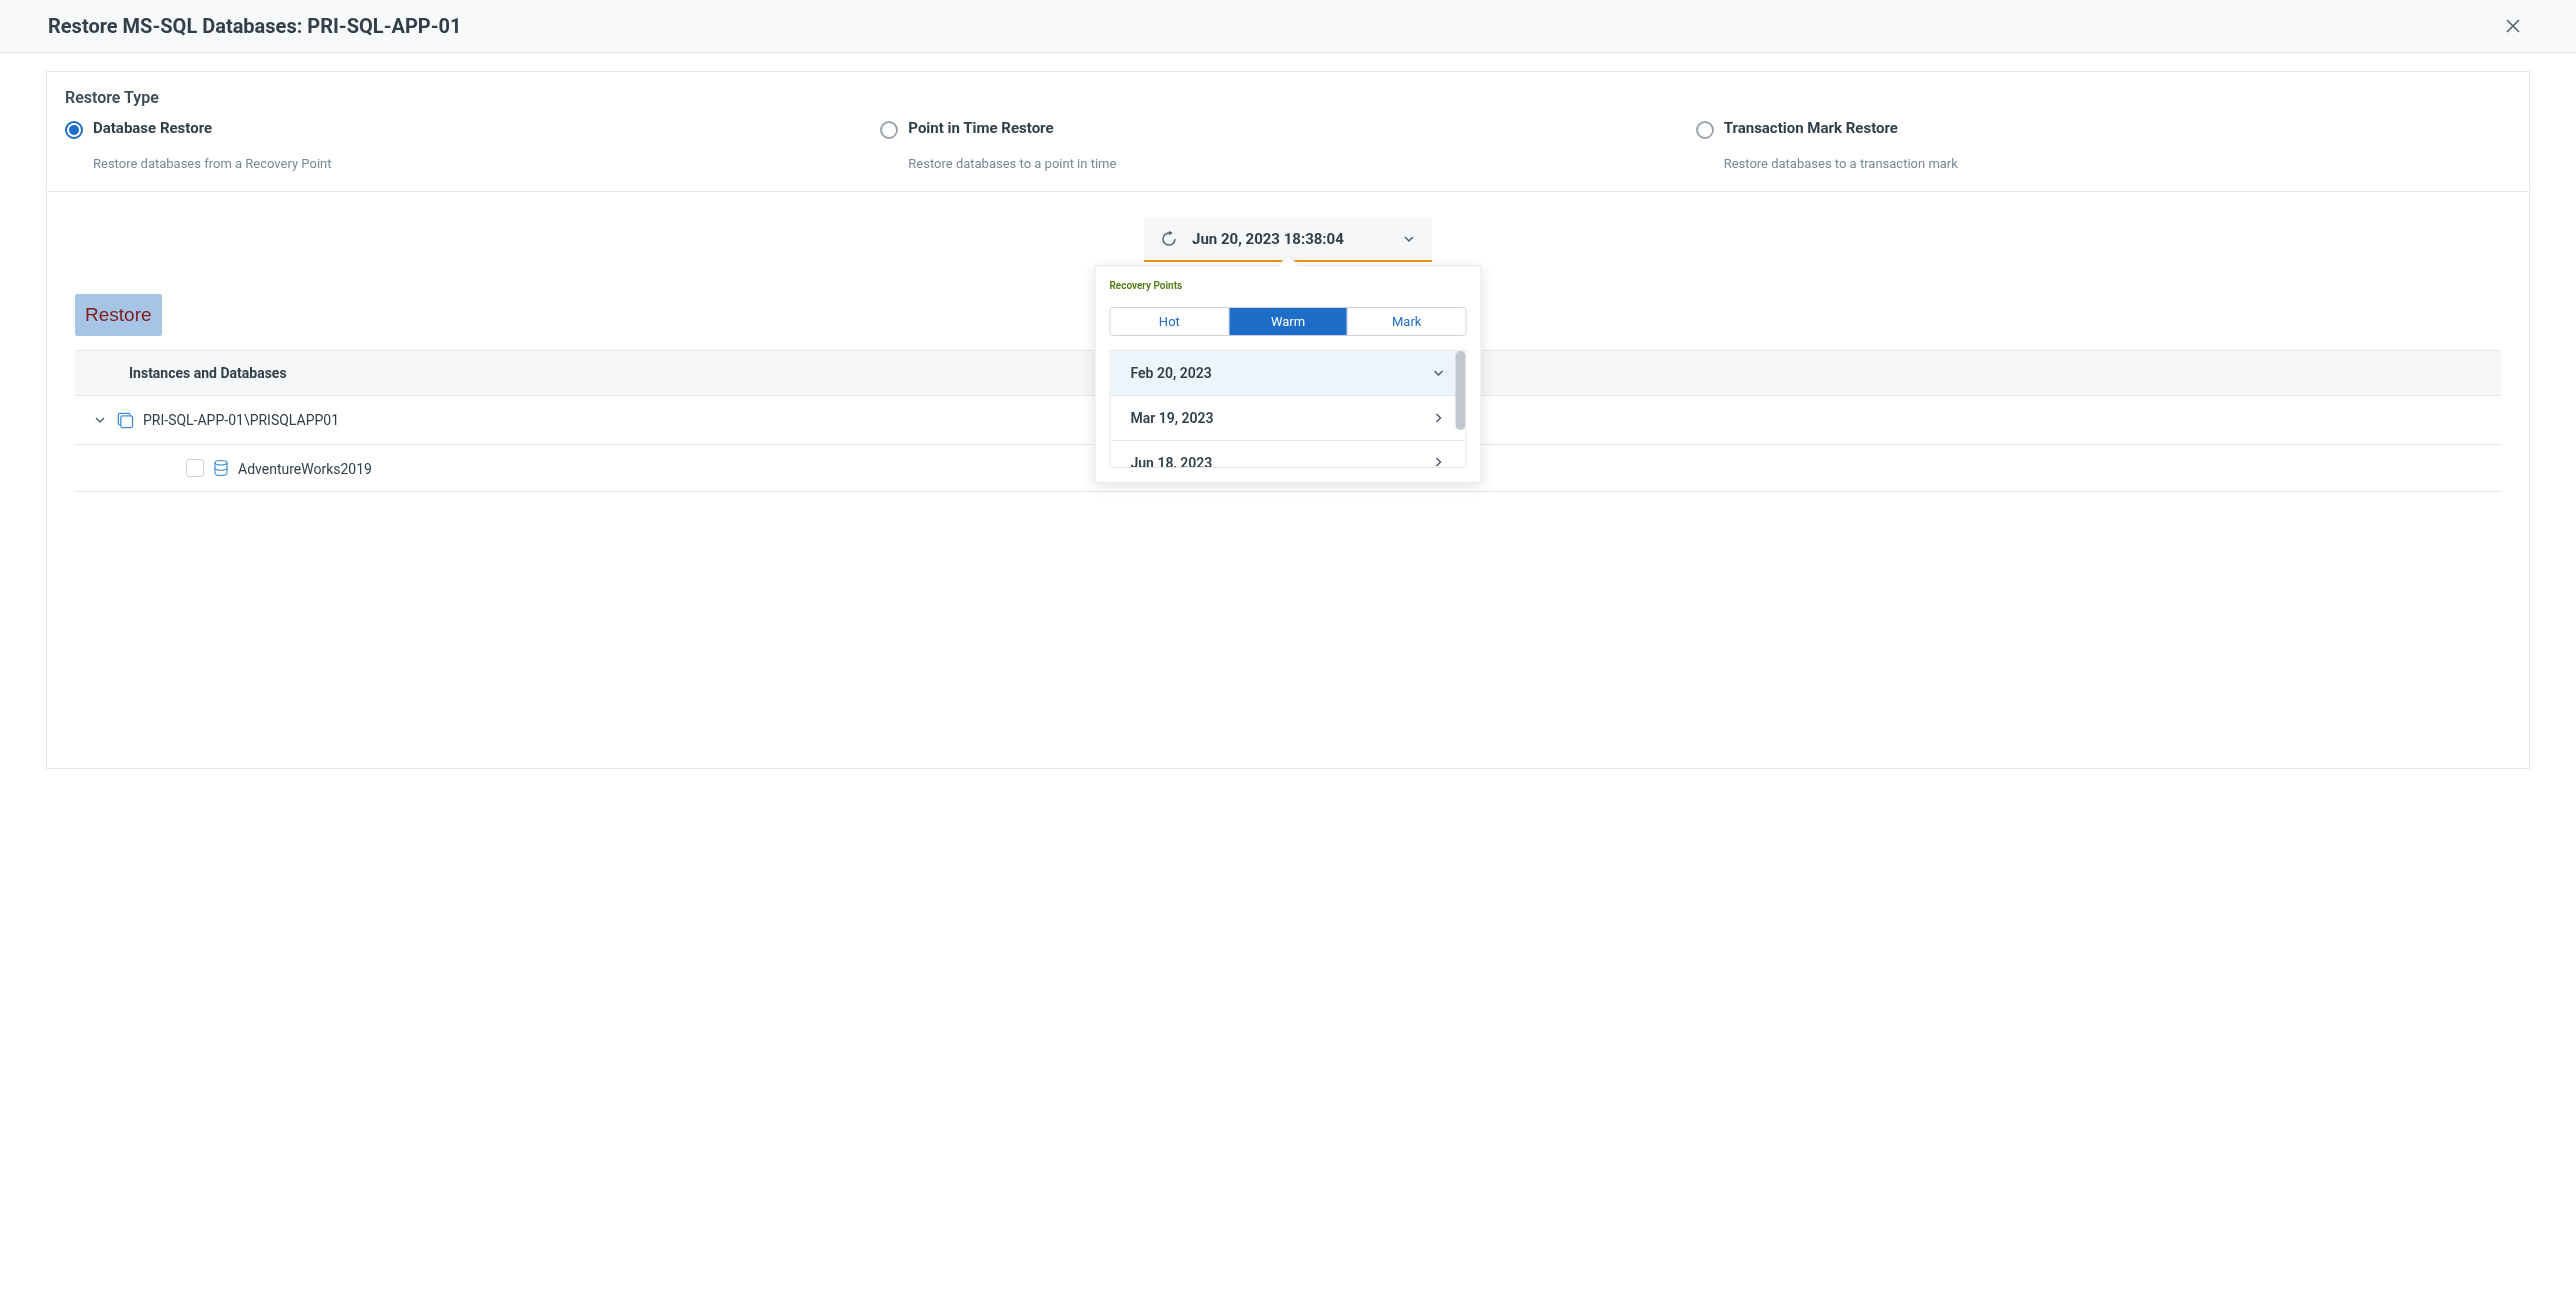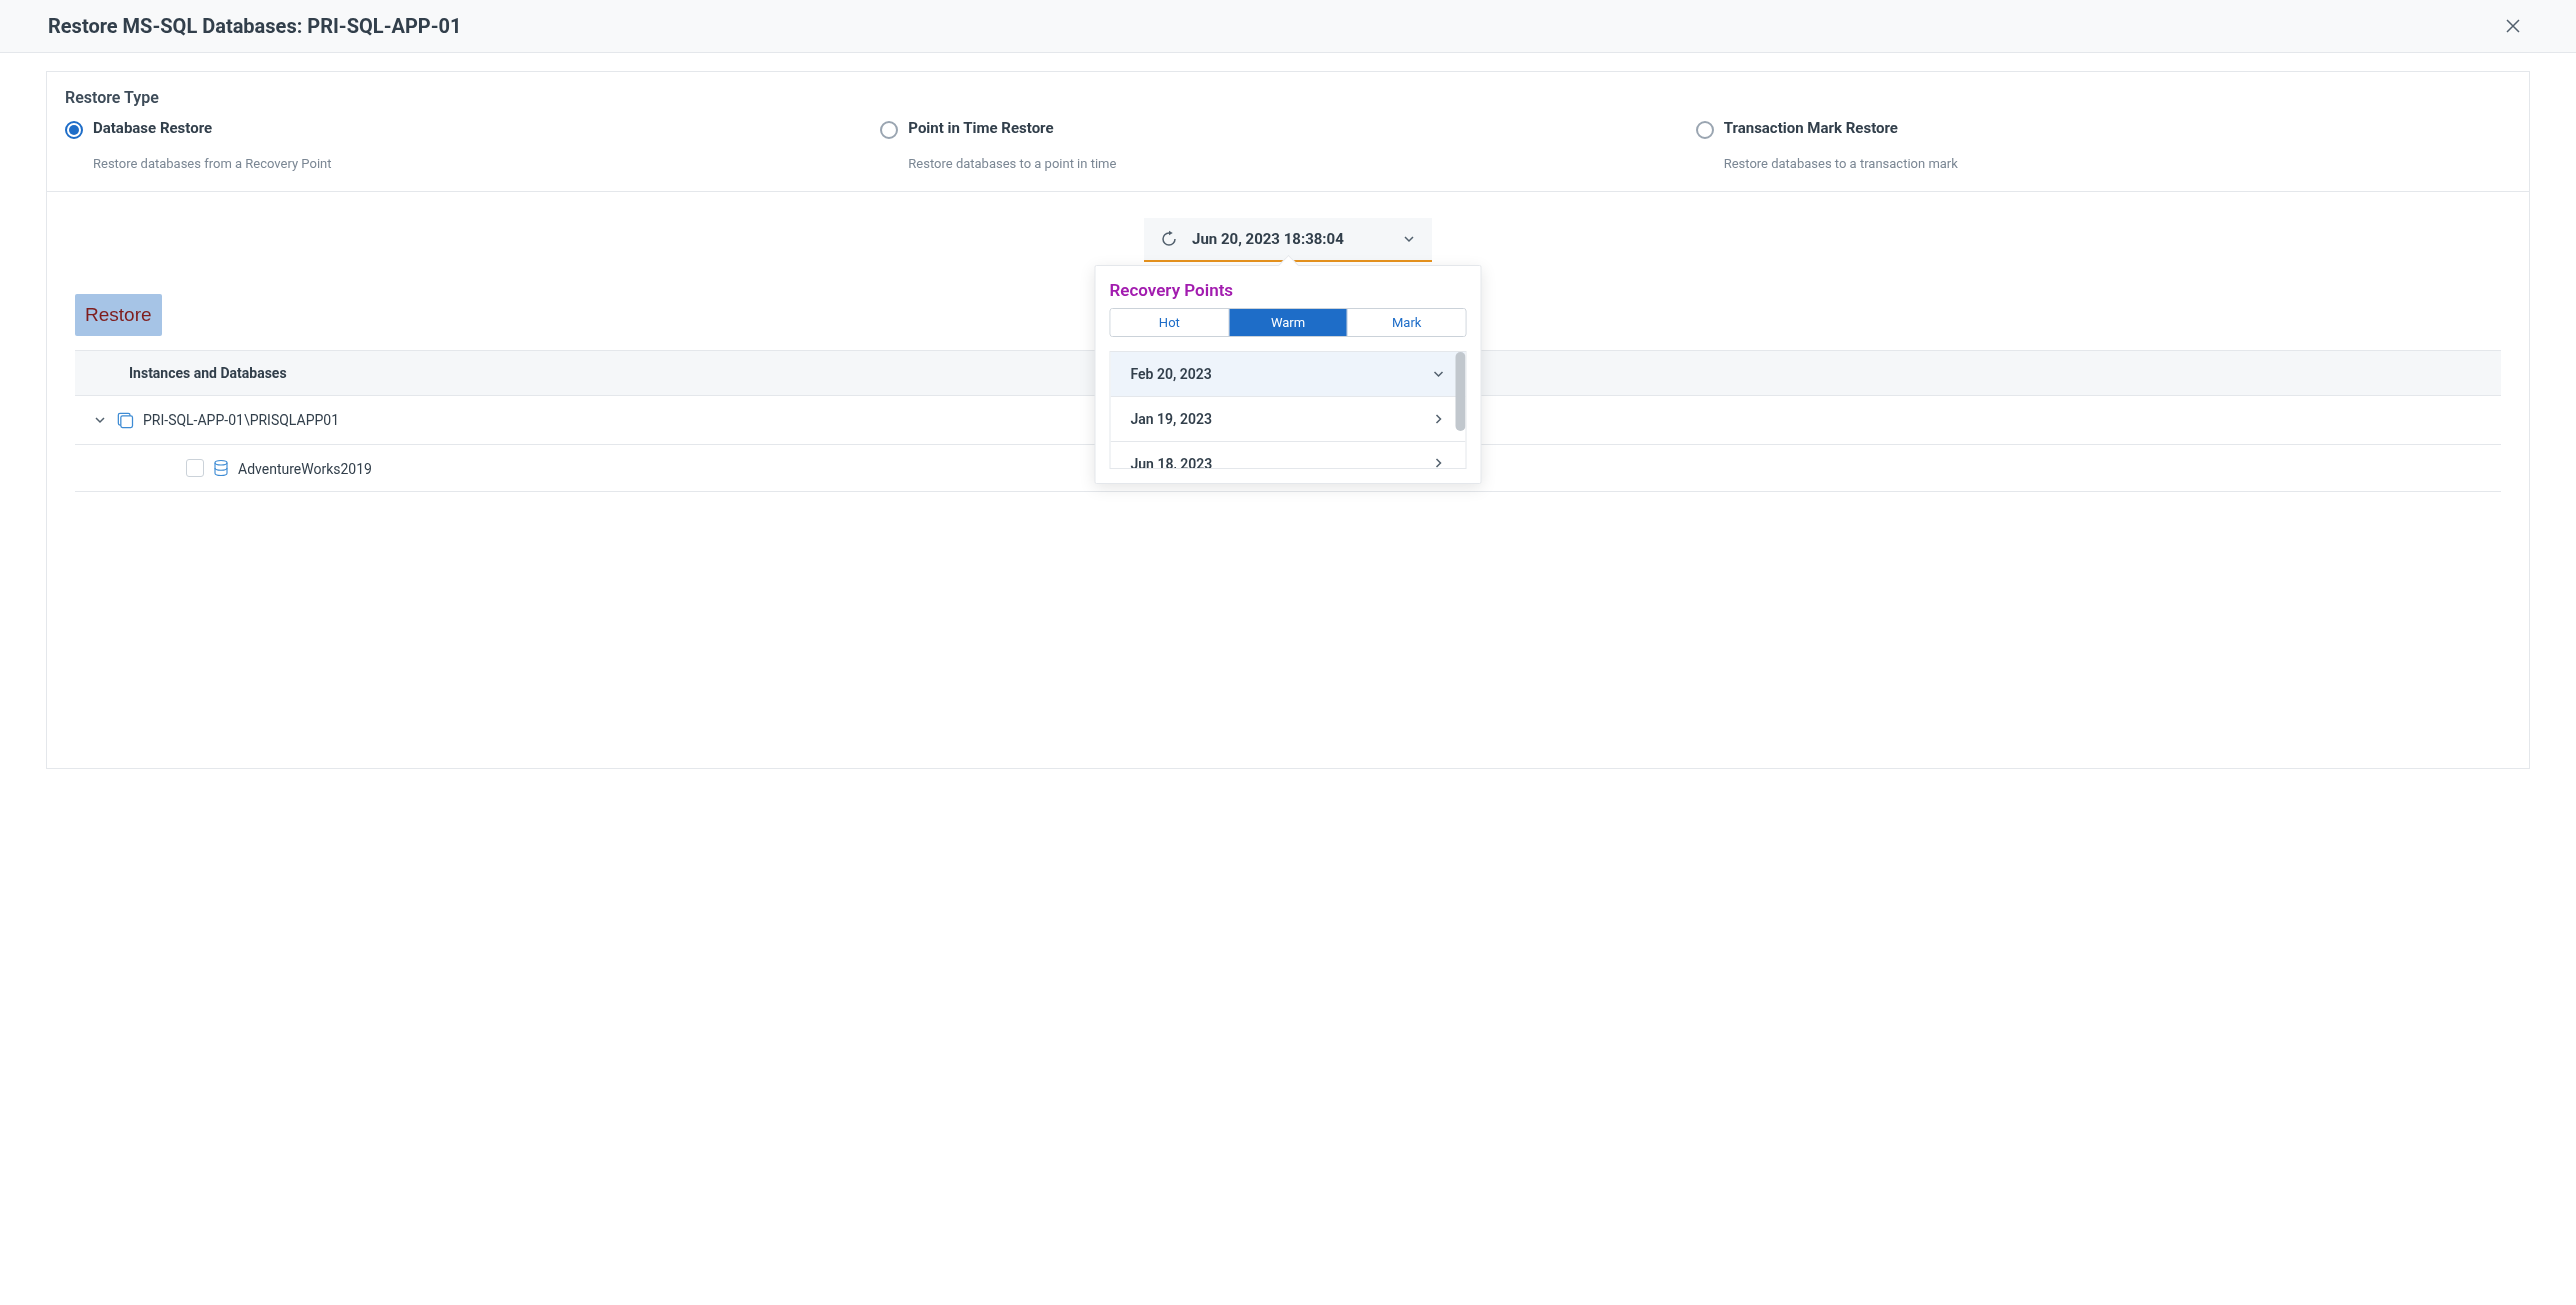--- a/index.html
+++ b/index.html
@@ -191,24 +191,24 @@
     top: -8px;
     left: 50%;
     transform: translateX(-50%) rotate(45deg);
     width: 14px;
     height: 14px;
     background: #fff;
     border-left: 1px solid #e4e7eb;
     border-top: 1px solid #e4e7eb;
   }
   .pop-title {
-    font-size: 17px;
+    font-size: 10px;
     font-weight: 600;
-    color: #a21caf;
-    margin-bottom: 8px;
+    color: #4d7c0f;
+    margin-bottom: 16px;
   }
   .seg {
     display: flex;
     border: 1px solid #cbd2d9;
     border-radius: 3px;
     overflow: hidden;
     margin-bottom: 14px;
   }
   .seg-btn {
     flex: 1;
@@ -383,21 +383,21 @@
         <div class="date-row expanded">
           <span class="date-label">Feb 20, 2023</span>
           <span class="chev">
             <svg width="14" height="14" viewBox="0 0 14 14">
                 <path d="M3 5 L7 9 L11 5" stroke="currentColor" stroke-width="1.5" fill="none"></path>
               </svg>
           </span>
         </div>
 
         <div class="date-row">
-          <span class="date-label">Jan 19, 2023</span>
+          <span class="date-label">Mar 19, 2023</span>
           <span class="chev">
             <svg width="14" height="14" viewBox="0 0 14 14">
                 <path d="M5 3 L9 7 L5 11" stroke="currentColor" stroke-width="1.5" fill="none"></path>
               </svg>
           </span>
         </div>
 
         <div class="date-row partial" style="padding-bottom:0; height:26px; overflow:hidden; align-items:flex-start">
           <span class="date-label">Jun 18, 2023</span>
           <span class="chev">

